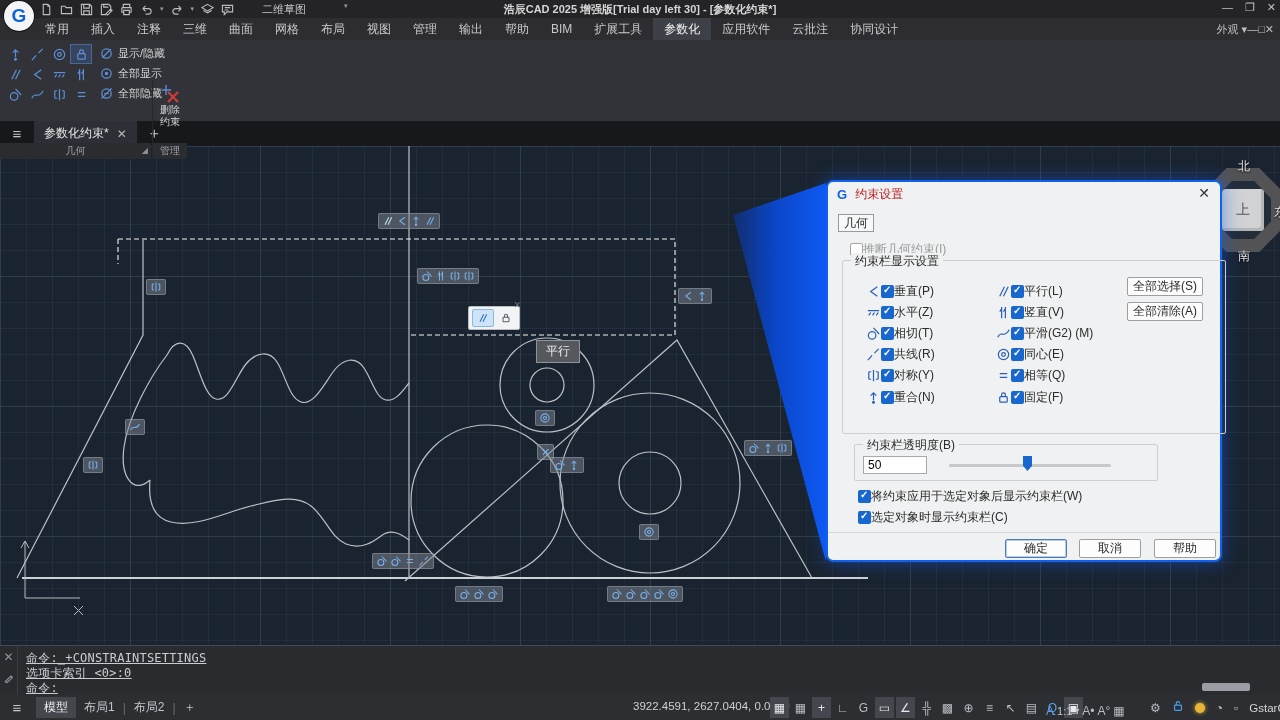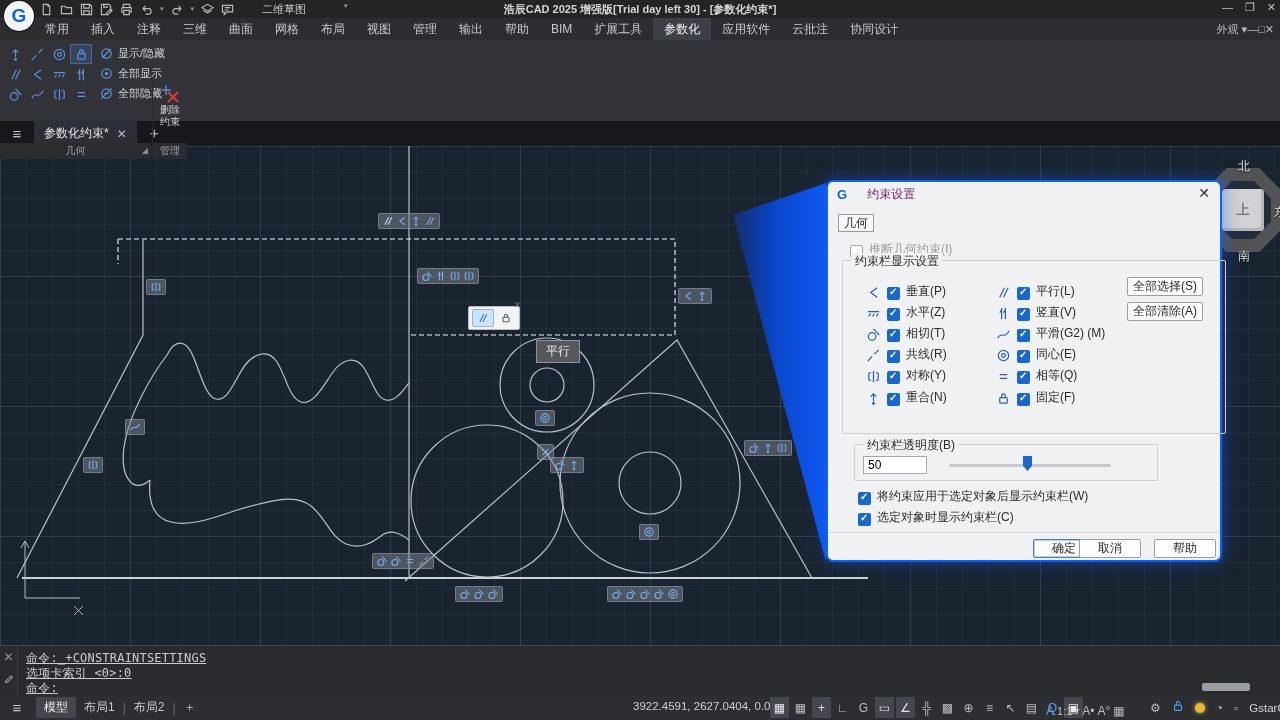--- a/index.html
+++ b/index.html
@@ -84,35 +84,35 @@
   #vc-face { position:absolute; left:20px; top:31px; width:42px; height:42px; background:#d0d2d3; border-radius:4px;
     display:flex; align-items:center; justify-content:center; color:#5a5a5a; font-size:14px; box-shadow:inset -3px -3px 0 #b4b6b8; }
   .vc-label { position:absolute; font-size:12px; text-shadow:0 1px 2px #000; }
   #vc-n { left:36px; top:0px; } #vc-s { left:36px; top:90px; } #vc-e { left:72px; top:46px; }
 
   
   #dialog { left:826px; top:180px; width:396px; height:382px; background:#f0f1f2; border:2px solid #0f62f0;
     border-radius:7px; z-index:20; box-shadow:0 0 18px rgba(16,90,240,.55); font-size:12px; color:#2b2b2b; }
   #dlg-title { position:absolute; left:0; top:0; width:100%; height:24px; display:flex; align-items:center; }
   #dlg-logo { margin-left:9px; font-weight:bold; font-size:13px; color:#1160e0; }
-  #dlg-title-text { margin-left:20px; font-size:12px; color:#701a75; }
+  #dlg-title-text { margin-left:8px; font-size:12px; color:#b91c1c; }
   #dlg-close { position:absolute; right:10px; top:3px; font-size:14px; color:#333; }
   #dlg-tab { position:absolute; left:10px; top:32px; width:36px; height:18px; background:#f7f8f9;
     border:1px solid #9a9a9a; display:flex; align-items:center; justify-content:center; font-size:12px; }
   .cb { display:inline-block; width:13px; height:13px; background:#1767cf; border-radius:2px; position:relative; flex:none; }
   .cb::after { content:"✓"; position:absolute; left:2px; top:-1px; color:#fff; font-size:10px; font-weight:bold; }
   .cb.off { background:#fdfdfd; border:1px solid #a5a5a5; }
   .cb.off::after { content:""; }
-  .dlg-row { position:absolute; display:flex; align-items:flex-end; gap:6px; }
+  .dlg-row { position:absolute; display:flex; align-items:center; }
   .dlg-ic { color:#2d5fb5; width:16px; display:flex; justify-content:center; }
   .groupbox { position:absolute; border:1px solid #cfcfcf; border-radius:2px; }
   .gb-label { position:absolute; top:-8px; left:8px; background:#f0f1f2; padding:0 4px; font-size:12px; }
   .dlg-btn { position:absolute; background:#fdfdfd; border:1px solid #9e9e9e; border-radius:2px;
     display:flex; align-items:center; justify-content:center; font-size:12px; height:19px; }
-  .dlg-btn.default { border:1px solid #4f79b8; box-shadow:0 0 0 1px #b9cce8 inset;margin-left:28px; }
+  .dlg-btn.default { border:1px solid #4f79b8; box-shadow:0 0 0 1px #b9cce8 inset; }
   #transp-input { position:absolute; left:8px; top:11px; width:64px; height:18px; border:1px solid #a8a8a8;
     background:#fff; font-size:12px; padding:0 4px; font-family:"Liberation Sans",sans-serif; }
   #slider-track { position:absolute; left:94px; top:19px; width:162px; height:3px; background:#c6c8ca; border-radius:2px; }
   #slider-thumb { position:absolute; left:168px; top:11px; width:9px; height:15px; background:#1767cf;
     clip-path:polygon(0 0,100% 0,100% 65%,50% 100%,0 65%); }
   #dlg-sep { position:absolute; left:0px; top:350px; width:392px; height:1px; background:#d8d8d8; }
   .disabled-label { color:#9b9b9b; }
 
   
   #cmdline { left:0; top:645px; width:1280px; height:50px; background:#2a2b2f; border-top:1px solid #46484e;

